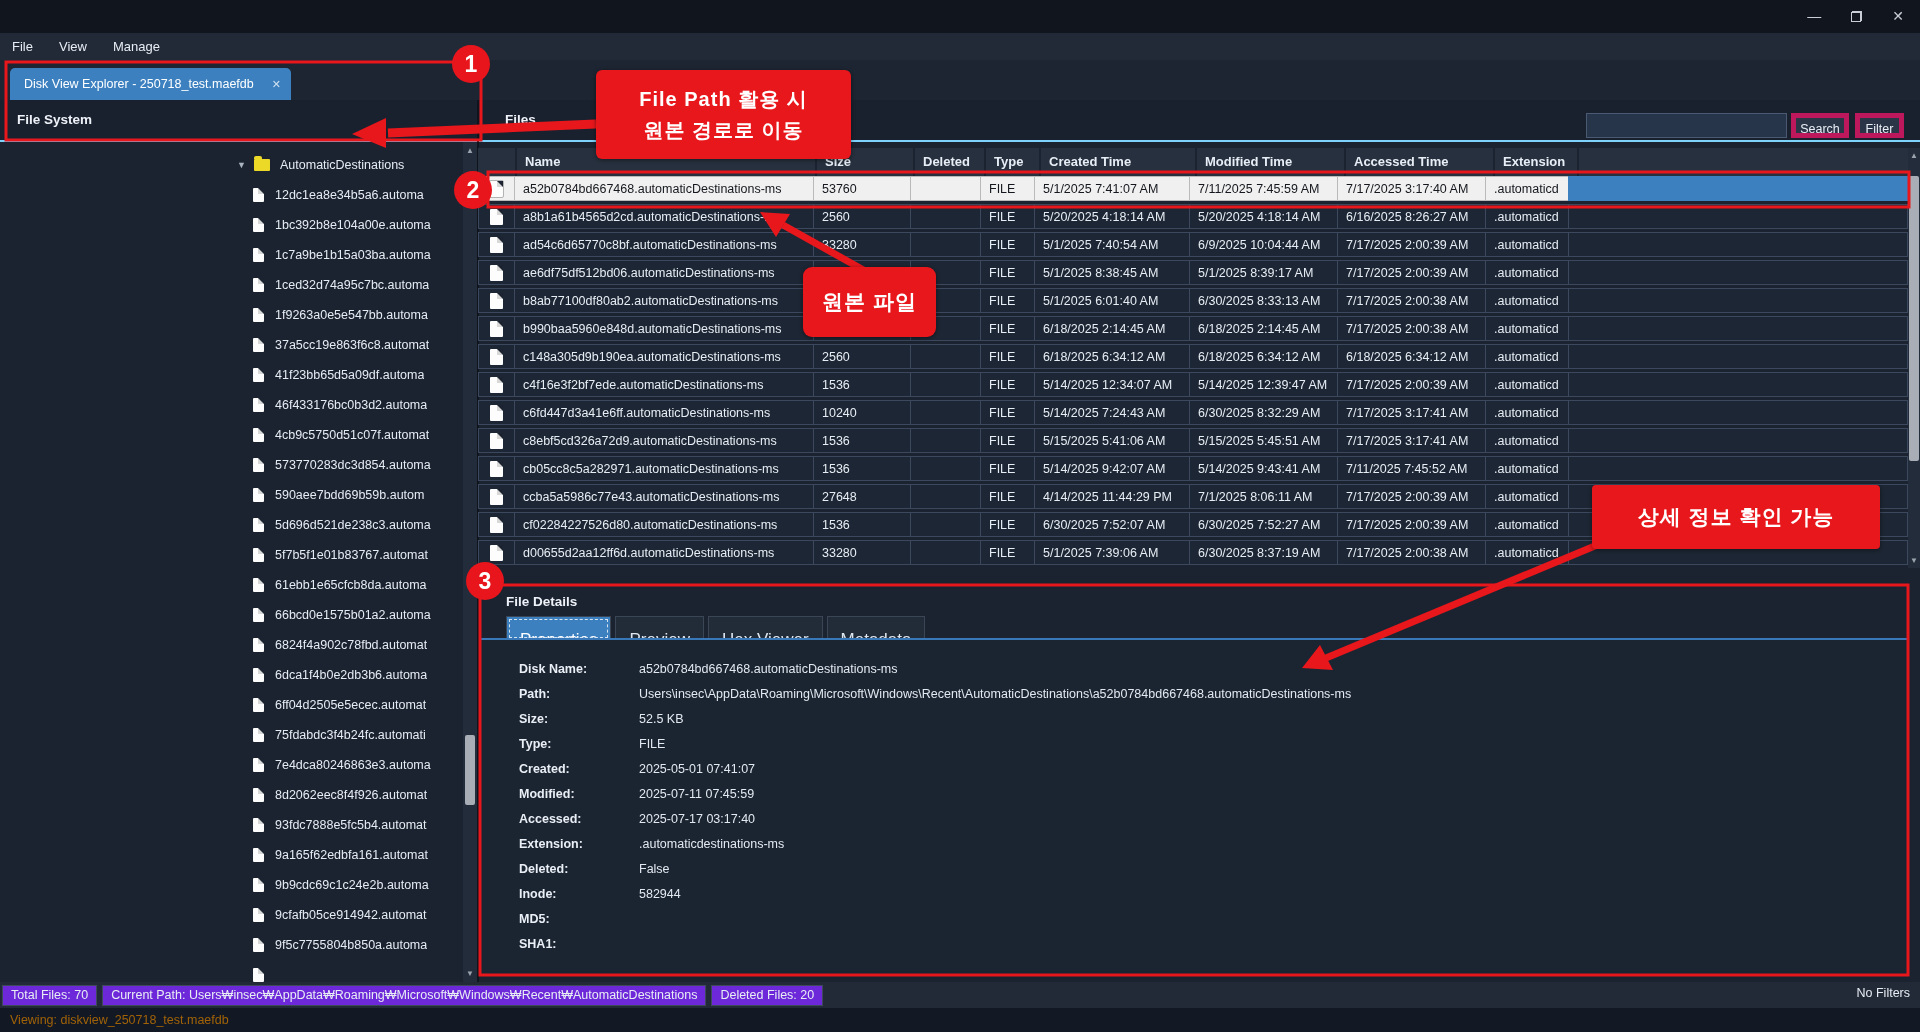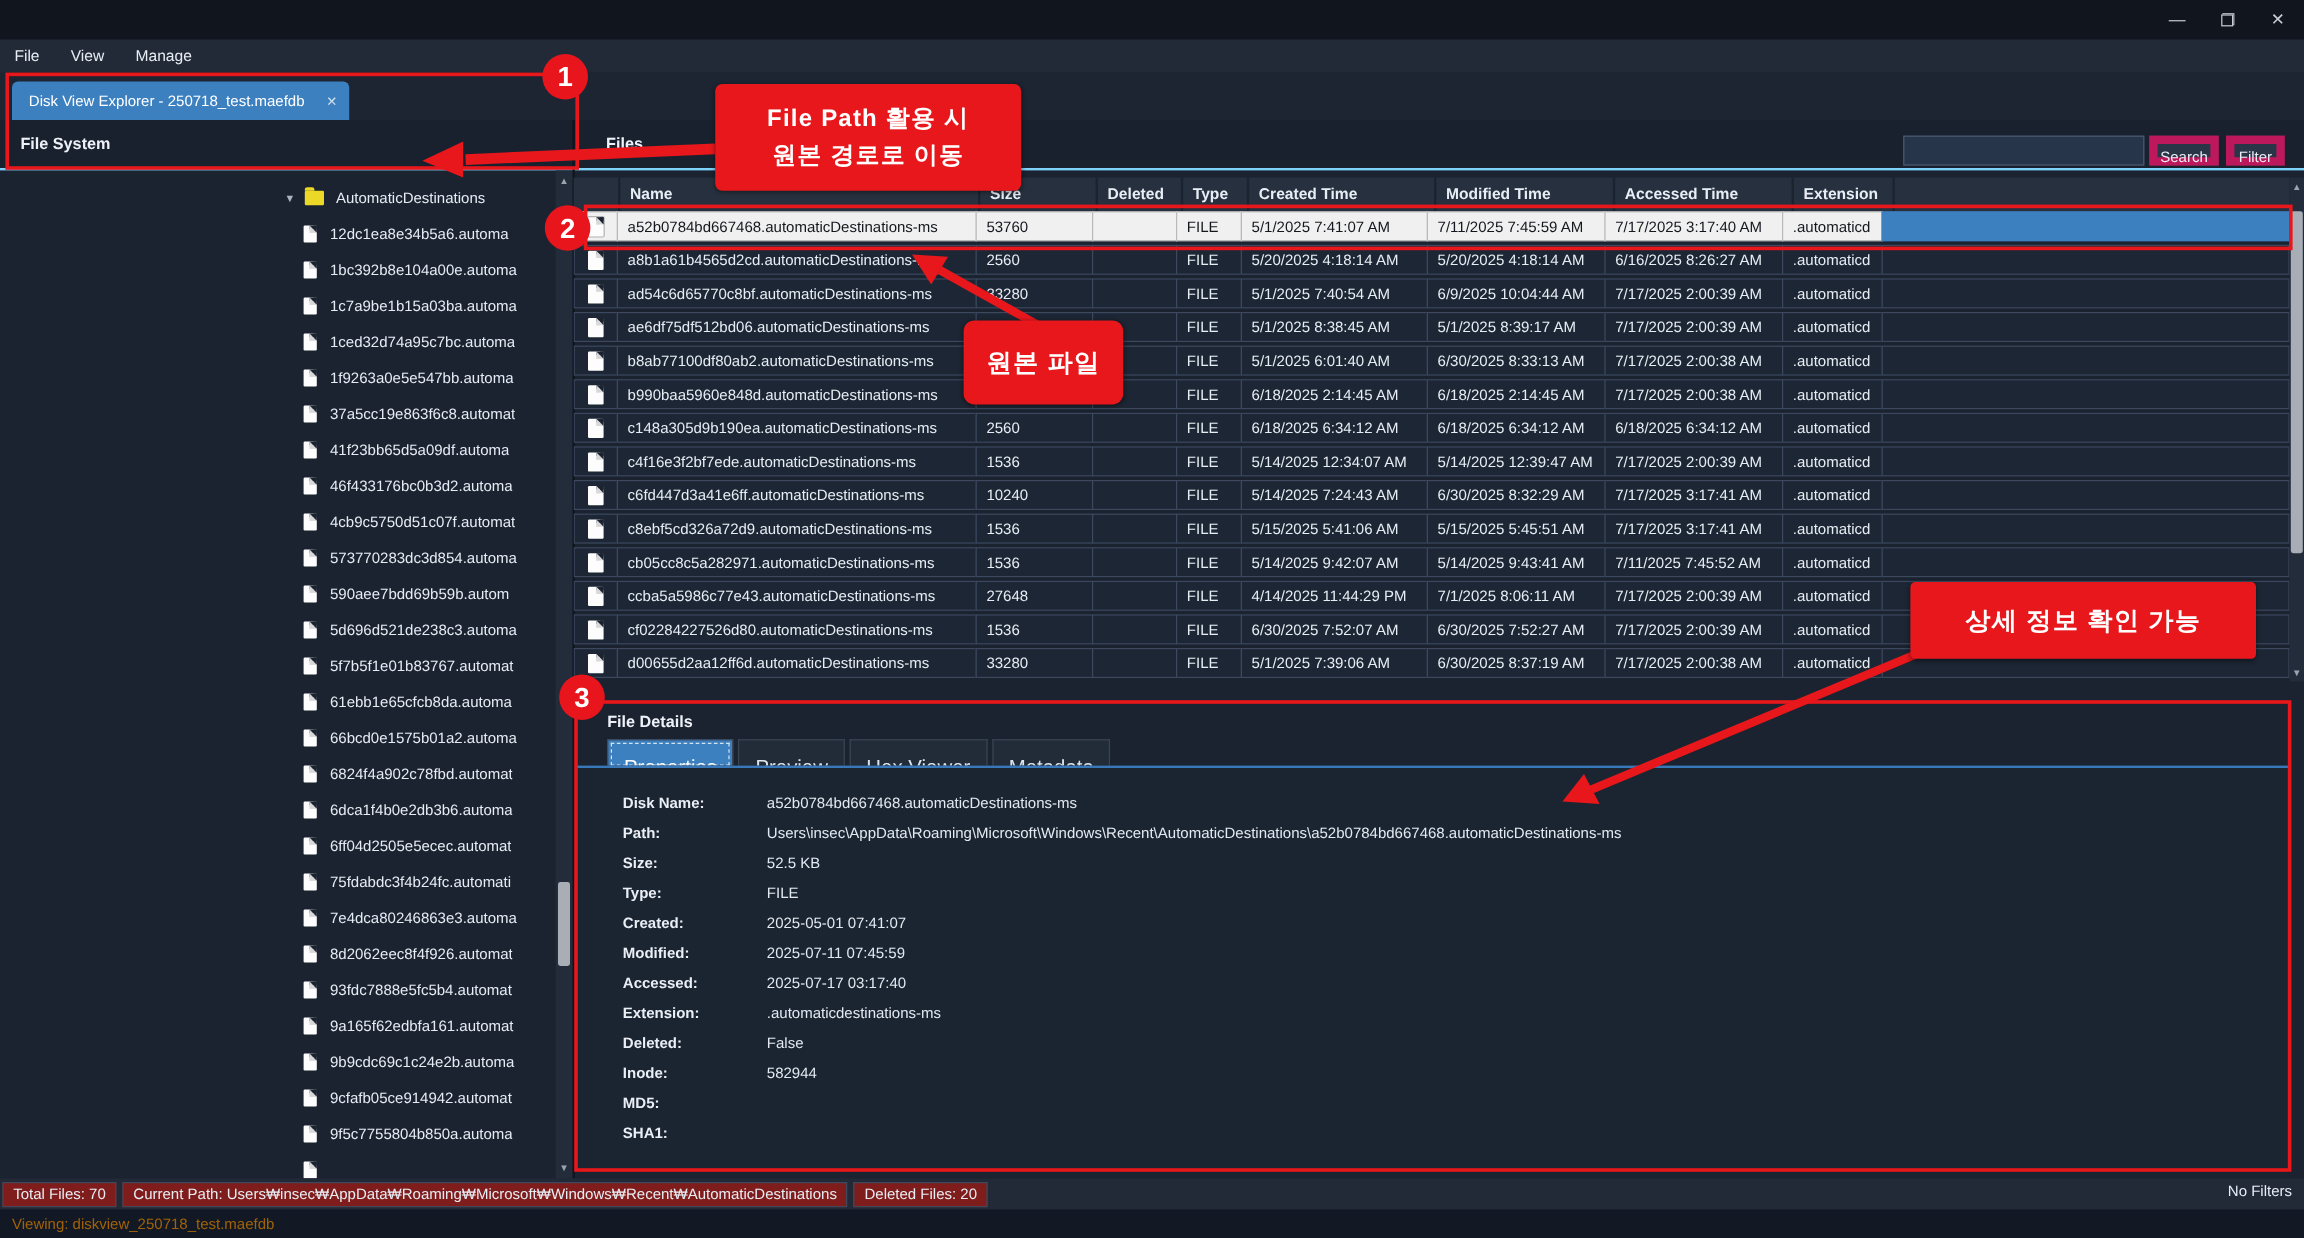--- a/index.html
+++ b/index.html
@@ -29,21 +29,21 @@
   
   .band { position:absolute; top:100px; height:42px; background:#1a212e; border-bottom:2px solid #7dd3fc; }
   .band-left  { left:0; width:478px; }
   .band-right { left:478px; width:1442px; }
   .band-title { position:absolute; top:12px; font-size:13.5px; font-weight:bold; color:#eef2f8; }
   .divider { position:absolute; left:477px; top:100px; width:2px; height:882px; background:#10151d; }
 
   
   .search-input { position:absolute; left:1586px; top:113px; width:201px; height:25px; background:#27354b;
     border:1px solid #4a5a72; color:#e6ecf4; font-size:12px; padding:0 6px; font-family:"Liberation Sans",sans-serif; }
-  .btn { position:absolute; top:113px; height:25px; background:#2a3547; border:7px solid #be185d;
+  .btn { position:absolute; top:113px; height:25px; background:#2a3547; border:5px solid #be185d;
     color:#e9eef5; font-size:12.5px; text-align:center; line-height:23px; }
   .btn-search { left:1791px; width:58px; }
   .btn-filter { left:1855px; width:49px; }
 
   
   .tree { position:absolute; left:0; top:142px; width:463px; height:840px; overflow:hidden; padding-top:8px; }
   .trow-tree { height:30px; display:flex; align-items:center; }
   .tree-indent-folder { width:237px; flex:none; }
   .tree-indent-file { width:253px; flex:none; }
   .tw { color:#aab4c0; font-size:9px; width:17px; flex:none; }
@@ -87,21 +87,21 @@
   .dtab.active { background:#3c80c0; color:#fff; outline:1px dashed #d5e4f2; outline-offset:-4px; }
   .dpane { position:absolute; left:2px; top:56px; width:1428px; height:337px; border-top:2px solid #3878b8;
     background:#1b2431; padding:16px 0 0 39px; }
   .prow { height:25px; display:flex; align-items:center; }
   .plabel { width:120px; flex:none; font-size:12.5px; font-weight:bold; color:#eaeff6; }
   .pvalue { font-size:12.5px; color:#e2e9f1; white-space:nowrap; overflow:hidden; }
 
   
   .statusbar { position:absolute; left:0; top:982px; width:1920px; height:26px; background:#222a38;
     display:flex; align-items:center; padding-left:2px; }
-  .seg { height:21px; line-height:19px; font-size:12.5px; color:#e8edf4; background:#7f1d1d;
+  .seg { height:21px; line-height:19px; font-size:12.5px; color:#e8edf4; background:#6d28d9;
     border:1px solid #3e4a5c; padding:0 8px; margin-right:5px; white-space:nowrap; }
   .no-filters { position:absolute; right:10px; top:4px; font-size:12.5px; color:#e8edf4; }
   .footer { position:absolute; left:0; top:1008px; width:1920px; height:24px; background:#131924; }
   .footer span { position:absolute; left:10px; top:5px; font-size:12.5px; color:#a16207; }
   svg.overlay { position:absolute; left:0; top:0; width:1920px; height:1032px; pointer-events:none; z-index:40; }
   .badge { position:absolute; width:38px; height:38px; border-radius:50%; background:#e8151c; color:#fff;
     font-size:23px; font-weight:bold; text-align:center; line-height:38px; z-index:50; }
   .callout { position:absolute; background:#e8171c; color:#fff; font-weight:bold; text-align:center;
     z-index:50; box-shadow:0 1px 4px rgba(0,0,0,.45); letter-spacing:1px;
     display:flex; flex-direction:column; align-items:center; justify-content:center; }

